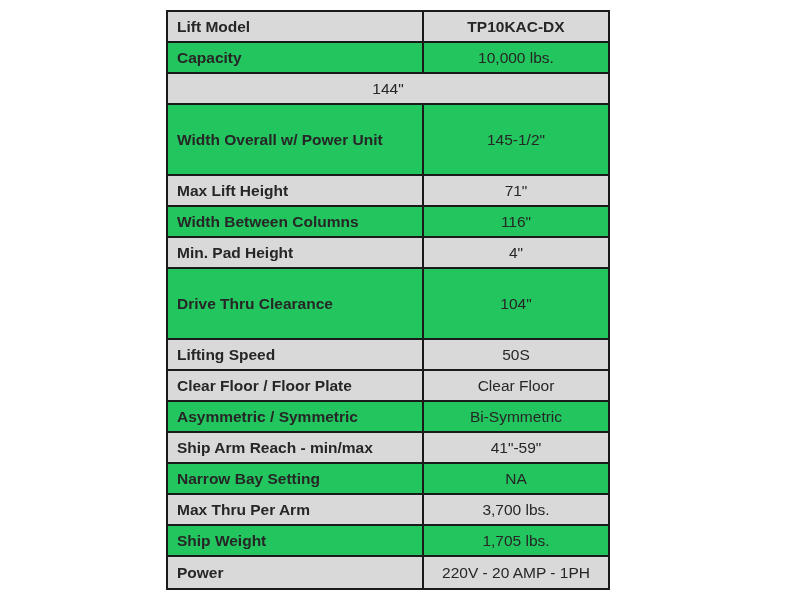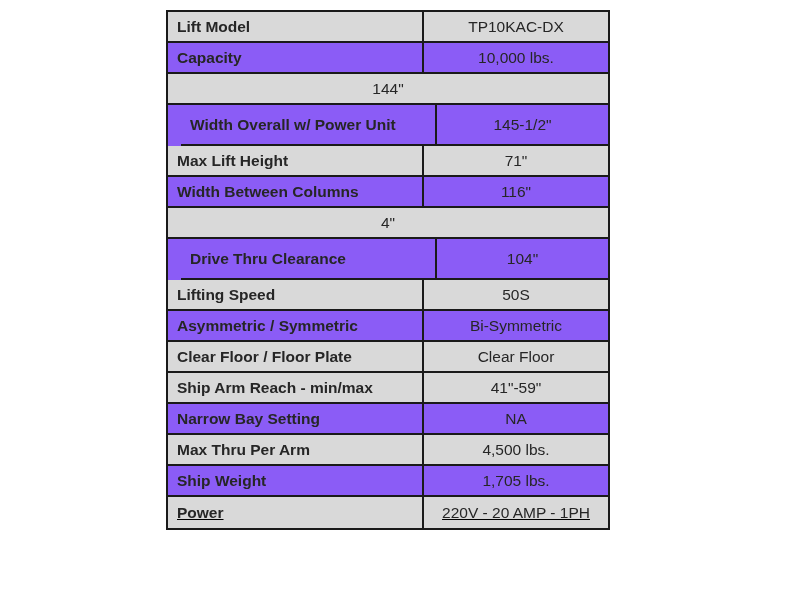--- a/index.html
+++ b/index.html
@@ -3,37 +3,37 @@
   <meta charset="utf-8">
   <style>
     html, body { margin: 0; padding: 0; }
     body {
       width: 800px; height: 600px; background: #ffffff; position: relative; overflow: hidden;
       font-family: "Liberation Sans", "DejaVu Sans", sans-serif;
     }
     .spec-table {
       position: absolute; left: 166px; top: 10px; width: 444px;
       border: 2px solid #1a1a1a; box-sizing: border-box;
-      border-collapse: collapse; background: #8b5cf6;
+      border-collapse: collapse; background: #22c55e;
     }
     .spec-row { display: flex; border-bottom: 2px solid #1a1a1a; box-sizing: border-box; }
-    .spec-row:last-child { border-bottom: none; text-decoration: underline; }
+    .spec-row:last-child { border-bottom: none; }
     .spec-row.shaded { background: #d9d9d9; }
     .cell-label {
       width: 256px; border-right: 2px solid #1a1a1a; box-sizing: border-box;
       display: flex; align-items: center; padding-left: 9px;
       font-weight: bold; font-size: 15.5px; color: #262626;
     }
     .cell-value {
       flex: 1; display: flex; align-items: center; justify-content: center;
       font-size: 15.5px; color: #262626;
     }
-    .cell-value.bold { font-weight: normal; }
+    .cell-value.bold { font-weight: bold; }
     .h-normal { height: 31px; }
-    .h-tall { height: 41px; margin-left: 13px; }
+    .h-tall { height: 71px; }
   </style>
 </head>
 <body>
 
 <div class="spec-table">
   <div class="spec-row shaded h-normal">
     <div class="cell-label">Lift Model</div>
     <div class="cell-value bold">TP10KAC-DX</div>
   </div>
   <div class="spec-row h-normal">
@@ -49,49 +49,50 @@
   </div>
   <div class="spec-row shaded h-normal">
     <div class="cell-label">Max Lift Height</div>
     <div class="cell-value">71"</div>
   </div>
   <div class="spec-row h-normal">
     <div class="cell-label">Width Between Columns</div>
     <div class="cell-value">116"</div>
   </div>
   <div class="spec-row shaded h-normal">
+    <div class="cell-label">Min. Pad Height</div>
     <div class="cell-value">4"</div>
   </div>
   <div class="spec-row h-tall">
     <div class="cell-label">Drive Thru Clearance</div>
     <div class="cell-value">104"</div>
   </div>
   <div class="spec-row shaded h-normal">
     <div class="cell-label">Lifting Speed</div>
     <div class="cell-value">50S</div>
   </div>
+  <div class="spec-row shaded h-normal">
+    <div class="cell-label">Clear Floor / Floor Plate</div>
+    <div class="cell-value">Clear Floor</div>
+  </div>
   <div class="spec-row h-normal">
     <div class="cell-label">Asymmetric / Symmetric</div>
     <div class="cell-value">Bi-Symmetric</div>
-  </div>
-  <div class="spec-row shaded h-normal">
-    <div class="cell-label">Clear Floor / Floor Plate</div>
-    <div class="cell-value">Clear Floor</div>
   </div>
   <div class="spec-row shaded h-normal">
     <div class="cell-label">Ship Arm Reach - min/max</div>
     <div class="cell-value">41"-59"</div>
   </div>
   <div class="spec-row h-normal">
     <div class="cell-label">Narrow Bay Setting</div>
     <div class="cell-value">NA</div>
   </div>
   <div class="spec-row shaded h-normal">
     <div class="cell-label">Max Thru Per Arm</div>
-    <div class="cell-value">4,500 lbs.</div>
+    <div class="cell-value">3,700 lbs.</div>
   </div>
   <div class="spec-row h-normal">
     <div class="cell-label">Ship Weight</div>
     <div class="cell-value">1,705 lbs.</div>
   </div>
   <div class="spec-row shaded h-normal">
     <div class="cell-label">Power</div>
     <div class="cell-value">220V - 20 AMP - 1PH</div>
   </div>
 </div>

